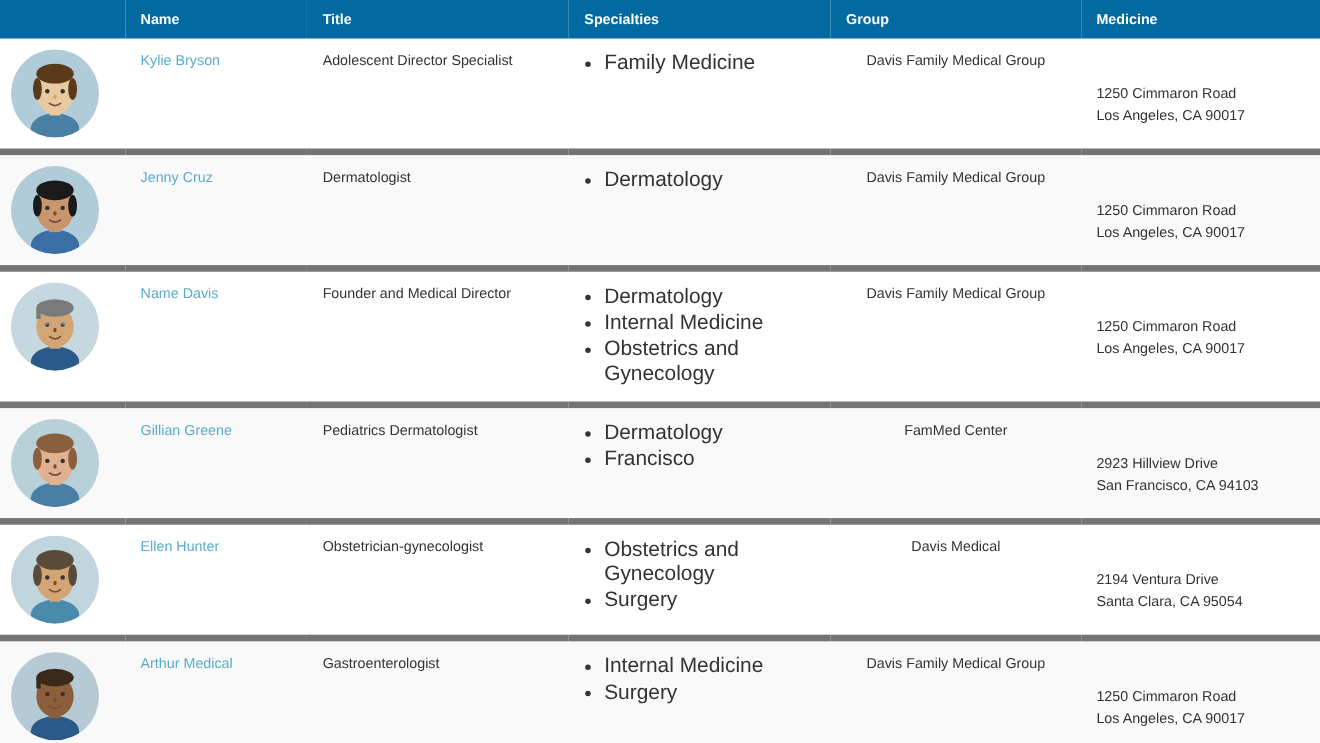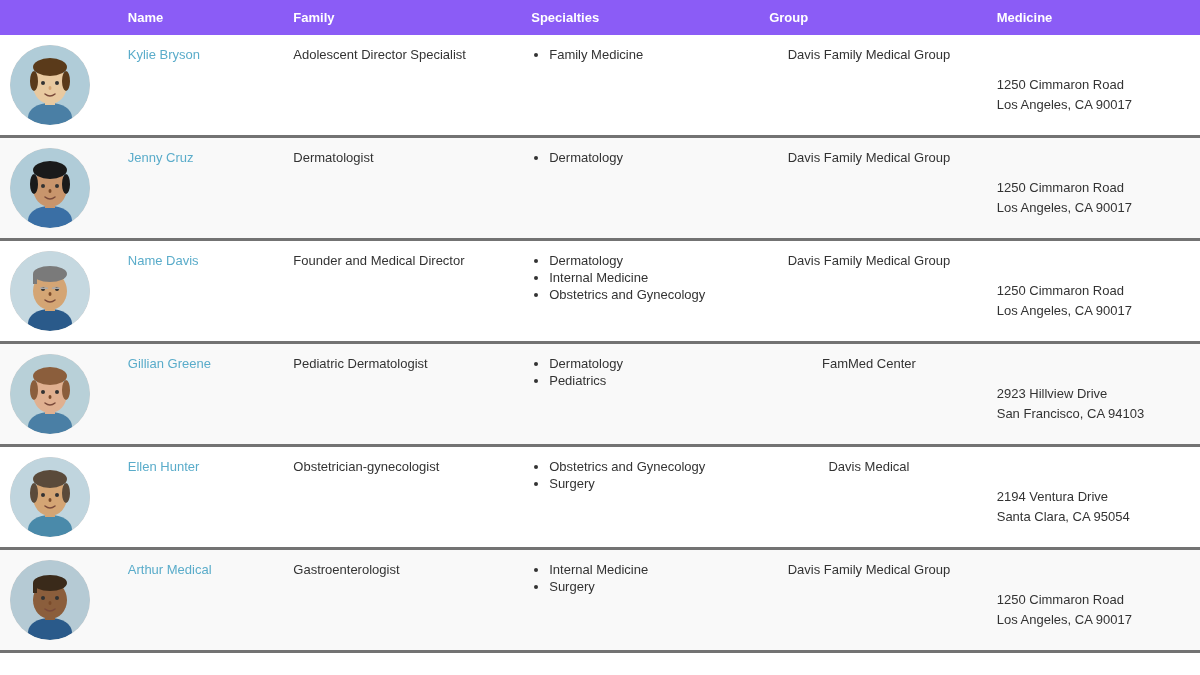--- a/index.html
+++ b/index.html
@@ -7,31 +7,31 @@
       font-family: Arial, sans-serif;
       font-size: 13px;
       color: #333;
       background: #fff;
     }
     table {
       width: 1200px;
       border-collapse: collapse;
     }
     thead tr {
-      background: #8b5cf6;
+      background: #0369a1;
       color: #fff;
     }
     thead th {
       padding: 10px 14px;
       text-align: left;
       font-weight: 600;
       font-size: 13px;
     }
     tbody tr {
-      border-bottom: 3px solid #737373;
+      border-bottom: 6px solid #737373;
     }
     tbody tr:nth-child(even) {
       background: #f9f9f9;
     }
     tbody td {
       padding: 12px 14px;
       vertical-align: top;
     }
     .avatar-cell {
       width: 110px;
@@ -63,37 +63,37 @@
     td.spec-col { width: 230px; }
     td.office-col { width: 220px; text-align: center; }
     td.loc-col { width: 210px; }
     ul.spec-list {
       list-style: disc;
       padding-left: 18px;
       margin: 0;
     }
     ul.spec-list li {
       margin-bottom: 2px;
-      font-size: 13px;
+      font-size: 19px;
     }
     .loc-text {
       font-size: 13px;
       line-height: 1.5;
       margin-top: 28px;
     }
   </style>
 </head>
 <body>
 
 <table>
   <thead>
     <tr>
       <th></th>
       <th>Name</th>
-      <th>Family</th>
+      <th>Title</th>
       <th>Specialties</th>
       <th>Group</th>
       <th>Medicine</th>
     </tr>
   </thead>
   <tbody id="table-body">
   <tr>
         <td class="avatar-cell">
           <div class="avatar-wrap">
             <svg class="avatar-svg" viewBox="0 0 80 80" xmlns="http://www.w3.org/2000/svg">
@@ -231,25 +231,25 @@
     <circle cx="47" cy="38" r="2" fill="#333"></circle>
 
     <ellipse cx="40" cy="43" rx="1.5" ry="2" fill="#7a4a2a"></ellipse>
 
     <path d="M35 49 Q40 53 45 49" stroke="#7a4a3a" stroke-width="1.5" fill="none" stroke-linecap="round"></path>
 
   </svg>
           </div>
         </td>
         <td class="name-col"><a href="#" class="name-link">Gillian Greene</a></td>
-        <td class="title-col">Pediatric Dermatologist</td>
+        <td class="title-col">Pediatrics Dermatologist</td>
         <td class="spec-col">
           <ul class="spec-list">
             <li>Dermatology</li>
-            <li>Pediatrics</li>
+            <li>Francisco</li>
           </ul>
         </td>
         <td class="office-col">FamMed Center</td>
         <td class="loc-col">
           <div class="loc-text">2923 Hillview Drive<br>San Francisco, CA 94103</div>
         </td>
       </tr>
       <tr>
         <td class="avatar-cell">
           <div class="avatar-wrap">

